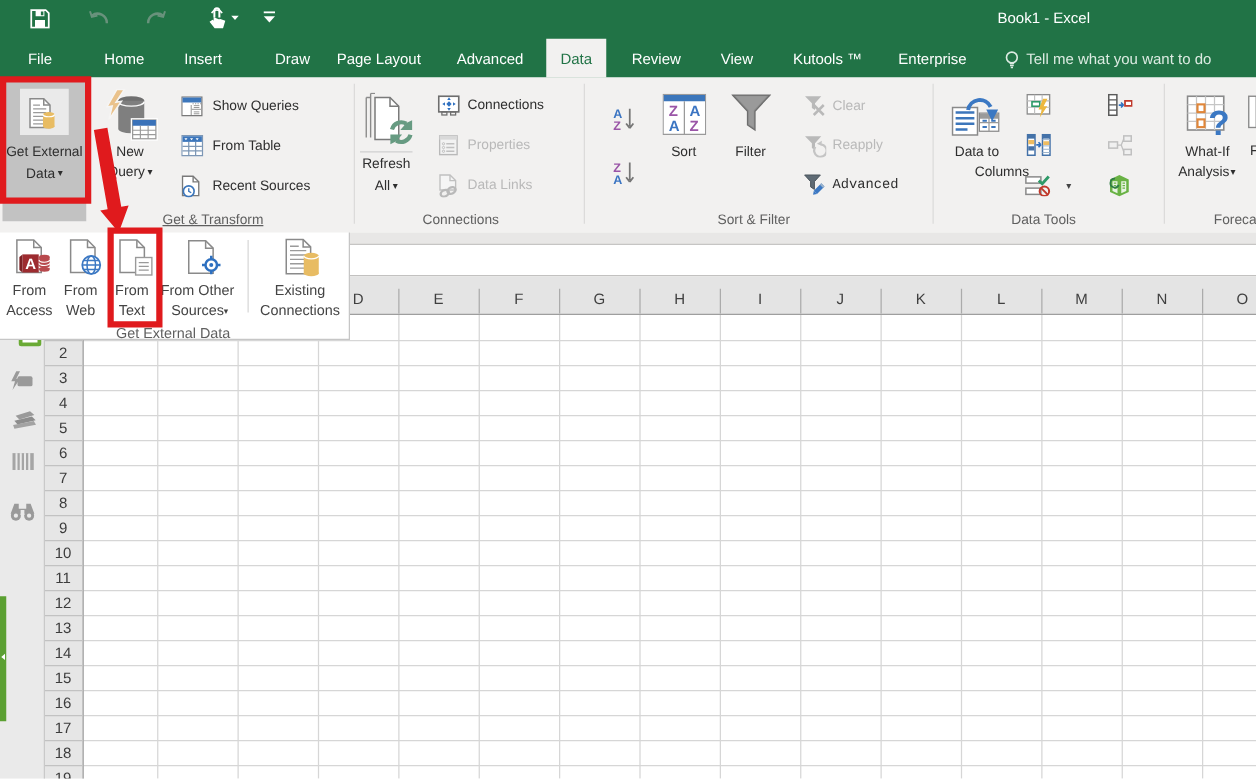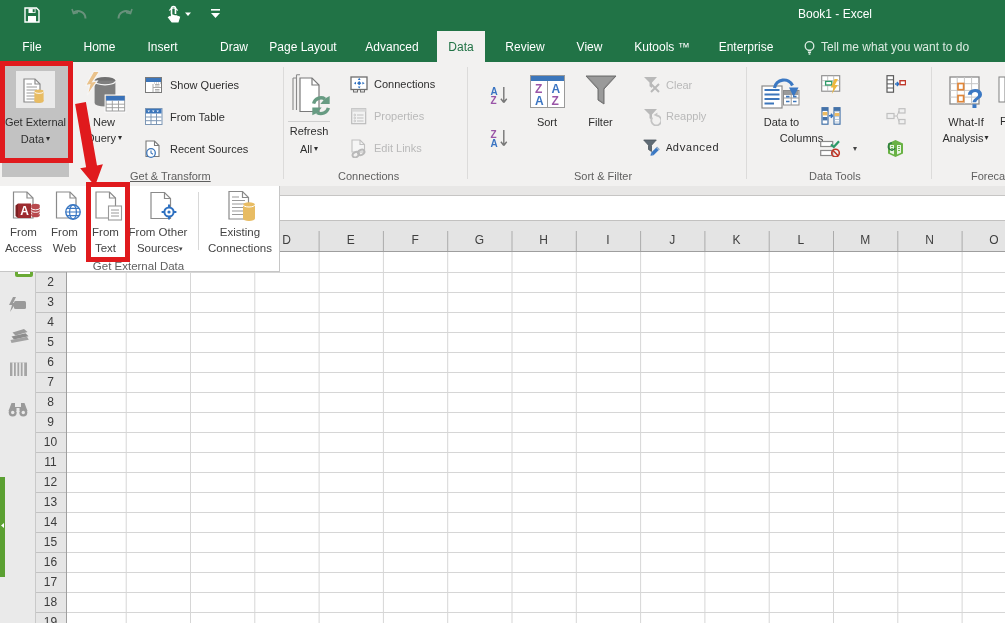--- a/index.html
+++ b/index.html
@@ -195,21 +195,21 @@
   <div class="abs" id="ic-editlinks" style="left:351px;top:139px;">
       <svg width="16" height="19" xmlns="http://www.w3.org/2000/svg">
 <path d="M1 1 L9 1 L13.5 5.5 L13.5 13 L1 13 Z" fill="#f5f5f5" stroke="#c0c0c0" stroke-width="1.1"></path>
 <path d="M9 1 L9 5.5 L13.5 5.5" fill="none" stroke="#c0c0c0" stroke-width="1.1"></path>
 <g fill="none" stroke="#b9b9b9" stroke-width="1.9">
  <ellipse cx="4.8" cy="15.6" rx="3.4" ry="2.5" transform="rotate(-28 4.8 15.6)"></ellipse>
  <ellipse cx="10.2" cy="13.4" rx="3.4" ry="2.5" transform="rotate(-28 10.2 13.4)"></ellipse>
 </g>
 </svg>
     </div>
-  <div class="abs rlab dis" style="left:374px;top:142px;">Edit Links</div>
+  <div class="abs rlab dis" style="left:374px;top:142px;">Data Links</div>
   <div class="abs glab" style="left:338px;top:170px;">Connections</div>
 
   <div class="abs" id="ic-az" style="left:490px;top:85px;">
       <svg width="18" height="20" xmlns="http://www.w3.org/2000/svg" font-family="Liberation Sans, sans-serif" font-weight="bold" font-size="10">
 <text x="0.5" y="9.5" fill="#3a74c2">A</text>
 <text x="0.5" y="19" fill="#9a55a7">Z</text>
 <path d="M13.8 2 L13.8 16 M13.8 17.5 L10.9 13.8 M13.8 17.5 L16.7 13.8" stroke="#767676" stroke-width="1.4" fill="none"></path>
 </svg>
     </div>
   <div class="abs" id="ic-za" style="left:490px;top:128px;">

